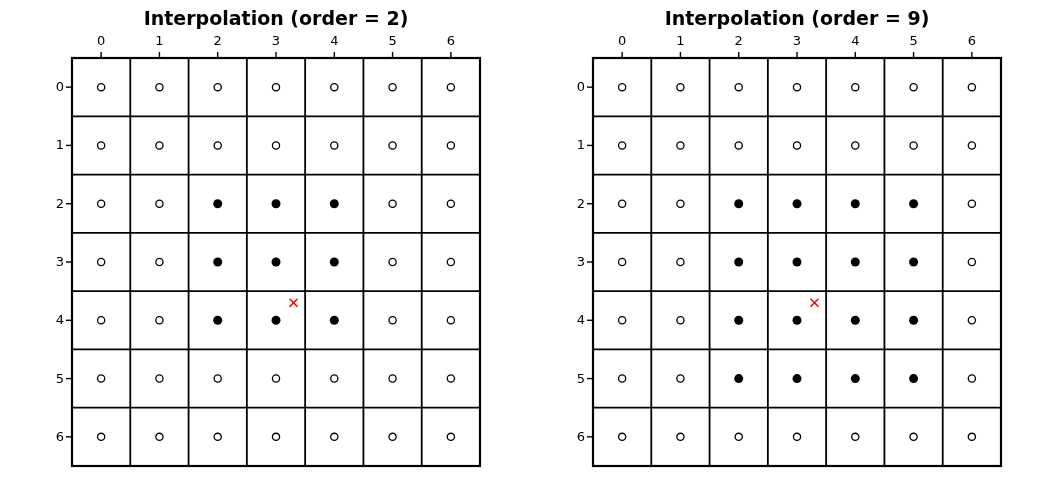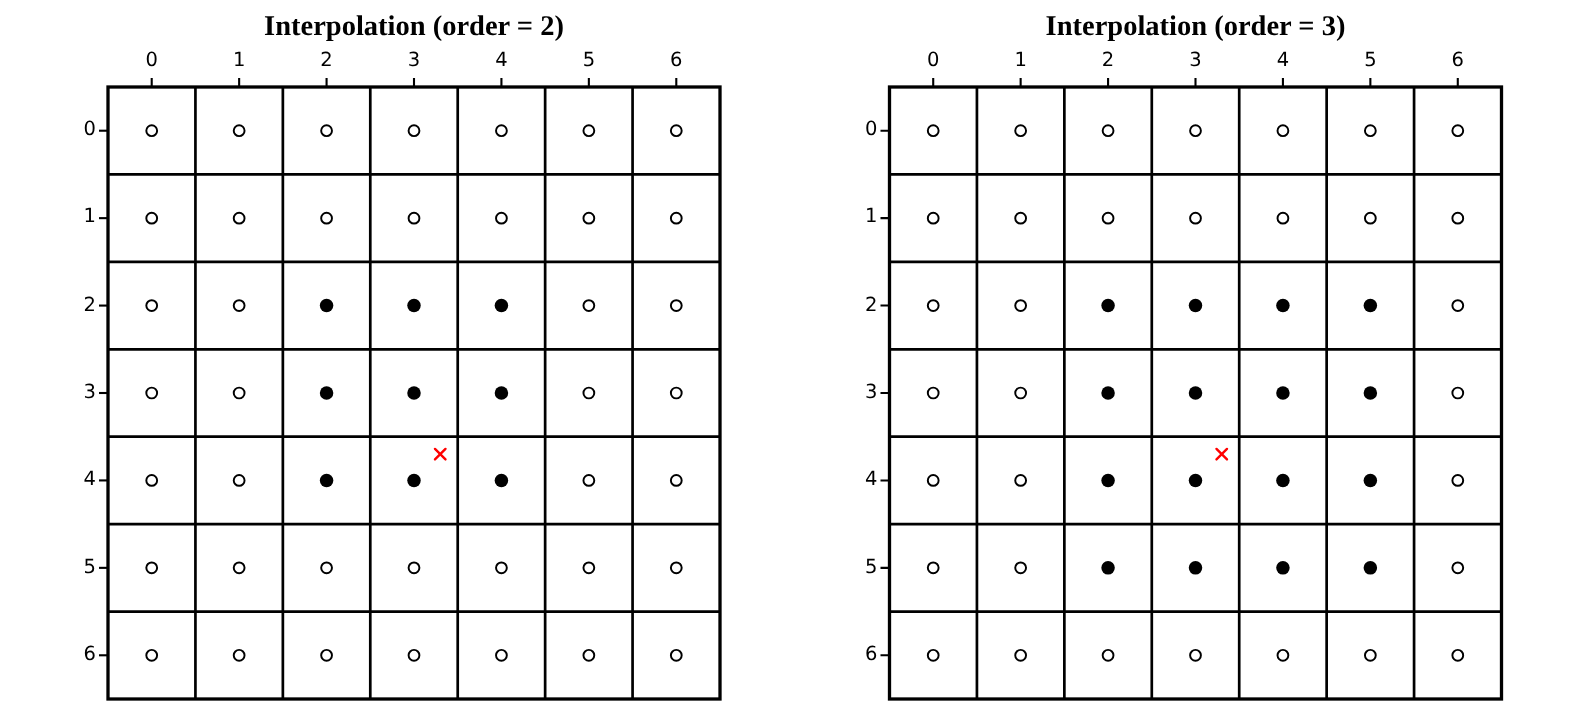--- a/index.html
+++ b/index.html
@@ -7,40 +7,40 @@
     width:1056px;height:480px;
     background:#ffffff;
     font-family:"DejaVu Sans","Liberation Sans",sans-serif;
     overflow:hidden;
   }
   #figure{position:relative;width:1056px;height:480px;background:#ffffff;}
   .panel-title{
     position:absolute;top:7px;width:408px;
     text-align:center;
     font-weight:bold;font-size:19px;line-height:22px;
-    color:#000;white-space:nowrap;font-family:Liberation Serif, serif;
+    color:#000;white-space:nowrap;
   }
   #title0{left:72px;}
   #title1{left:593px;}
   .xtick-label{
     position:absolute;width:30px;height:16px;
     text-align:center;font-size:13px;line-height:16px;color:#000;
   }
   .ytick-label{
     position:absolute;width:30px;height:15px;
     text-align:right;font-size:13px;line-height:15px;color:#000;
   }
   svg{display:block;}
 </style>
 </head>
 <body>
 
 <div id="figure">
   <div class="panel-title" id="title0">Interpolation (order = 2)</div>
-  <div class="panel-title" id="title1">Interpolation (order = 3)</div>
+  <div class="panel-title" id="title1">Interpolation (order = 9)</div>
 <svg width="432" height="432" style="position: absolute; left: 60px; top: 46px;">
       <g transform="translate(12,12)">
         <line x1="58.285714285714285" y1="0" x2="58.285714285714285" y2="408" stroke="#000000" stroke-width="1.8"></line>
         <line x1="0" y1="58.285714285714285" x2="408" y2="58.285714285714285" stroke="#000000" stroke-width="1.8"></line>
         <line x1="116.57142857142857" y1="0" x2="116.57142857142857" y2="408" stroke="#000000" stroke-width="1.8"></line>
         <line x1="0" y1="116.57142857142857" x2="408" y2="116.57142857142857" stroke="#000000" stroke-width="1.8"></line>
         <line x1="174.85714285714286" y1="0" x2="174.85714285714286" y2="408" stroke="#000000" stroke-width="1.8"></line>
         <line x1="0" y1="174.85714285714286" x2="408" y2="174.85714285714286" stroke="#000000" stroke-width="1.8"></line>
         <line x1="233.14285714285714" y1="0" x2="233.14285714285714" y2="408" stroke="#000000" stroke-width="1.8"></line>
         <line x1="0" y1="233.14285714285714" x2="408" y2="233.14285714285714" stroke="#000000" stroke-width="1.8"></line>

